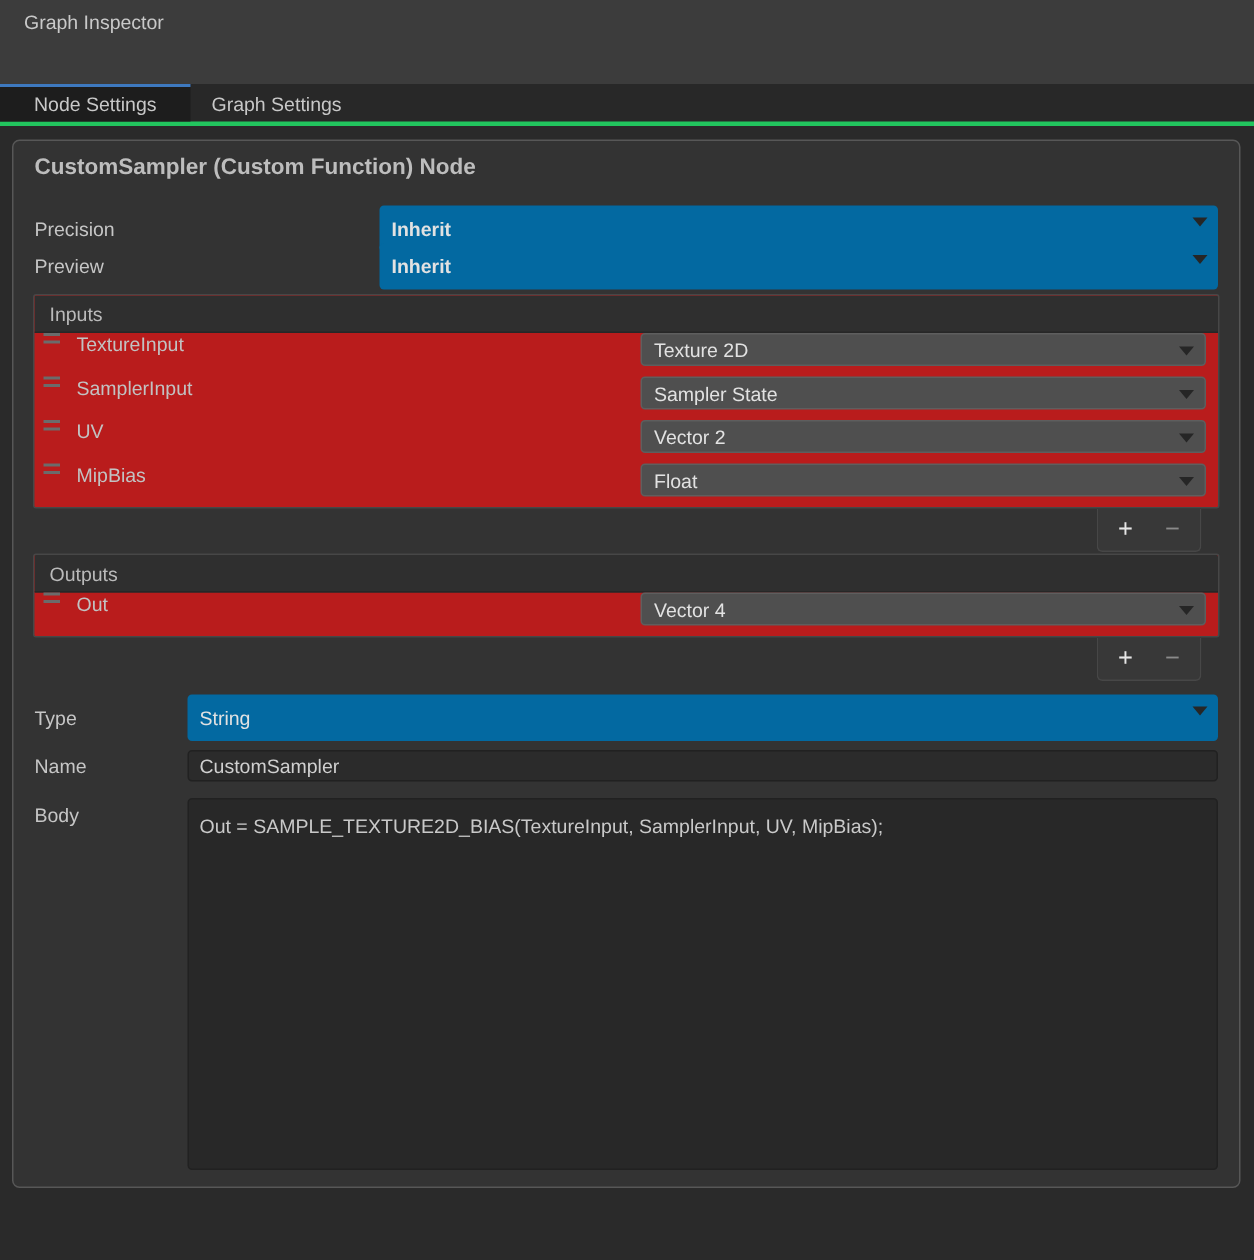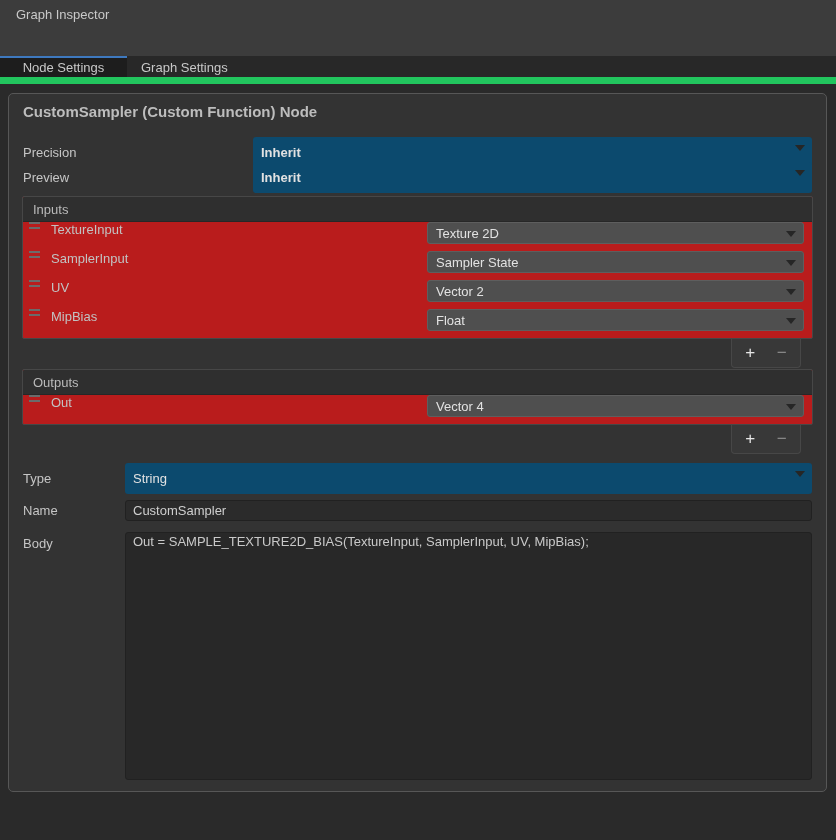--- a/index.html
+++ b/index.html
@@ -21,21 +21,21 @@
     font-size: 13px;
     color: #c9c9c9;
   }
 
   
   .tabbar {
     height: 28px;
     background: #282828;
     display: flex;
     align-items: stretch;
-    border-bottom: 7px solid #22c55e;
+    border-bottom: 3px solid #22c55e;
   }
   .tab {
     display: flex;
     align-items: center;
     justify-content: center;
     padding: 0 14px;
     color: #c8c8c8;
     border-top: 2px solid transparent;
     cursor: default;
   }
@@ -77,21 +77,21 @@
   }
   .prop-row .plabel { width: 230px; flex: none; color: #c6c6c6; }
   .prop-row.narrow-label .plabel { width: 102px; }
   .prop-row.top-align { align-items: flex-start; height: auto; }
   .prop-row.top-align .plabel { padding-top: 4px; }
 
   
   .dropdown {
     flex: 1;
     height: 31px;
-    background: #0c4a6e;
+    background: #0369a1;
     border-radius: 3px;
     display: flex;
     align-items: center;
     padding: 0 22px 0 8px;
     position: relative;
     color: #e2e2e2;
     cursor: default;
   }
   .dropdown.bold { font-weight: bold; }
   .dropdown .arrow {
@@ -116,21 +116,21 @@
     padding: 0 7px;
     outline: none;
   }
   .textarea {
     flex: 1;
     height: 248px;
     background: #282828;
     border: 1px solid #212121;
     border-radius: 3px;
     color: #c9c9c9;
-    padding: 0 7px;
+    padding: 9px 7px;
     white-space: pre-wrap;
     line-height: 17px;
   }
 
   
   .section-box {
     margin: 0 13px;
     background: #b91c1c;
     border: 1px solid #474747;
     border-radius: 2px;

